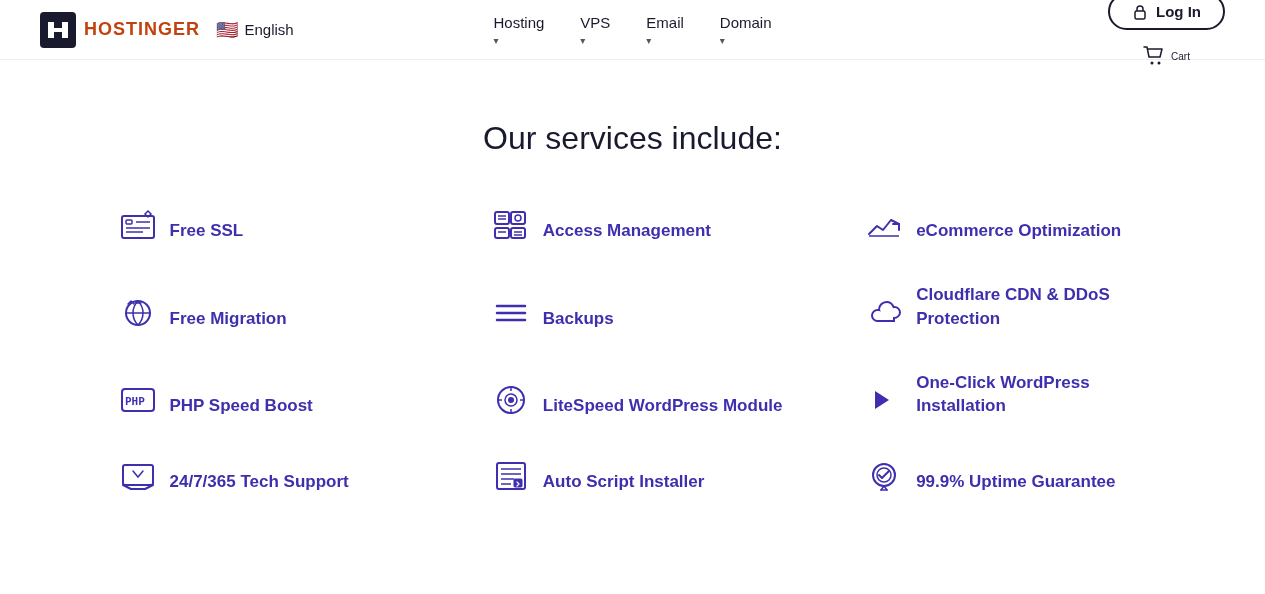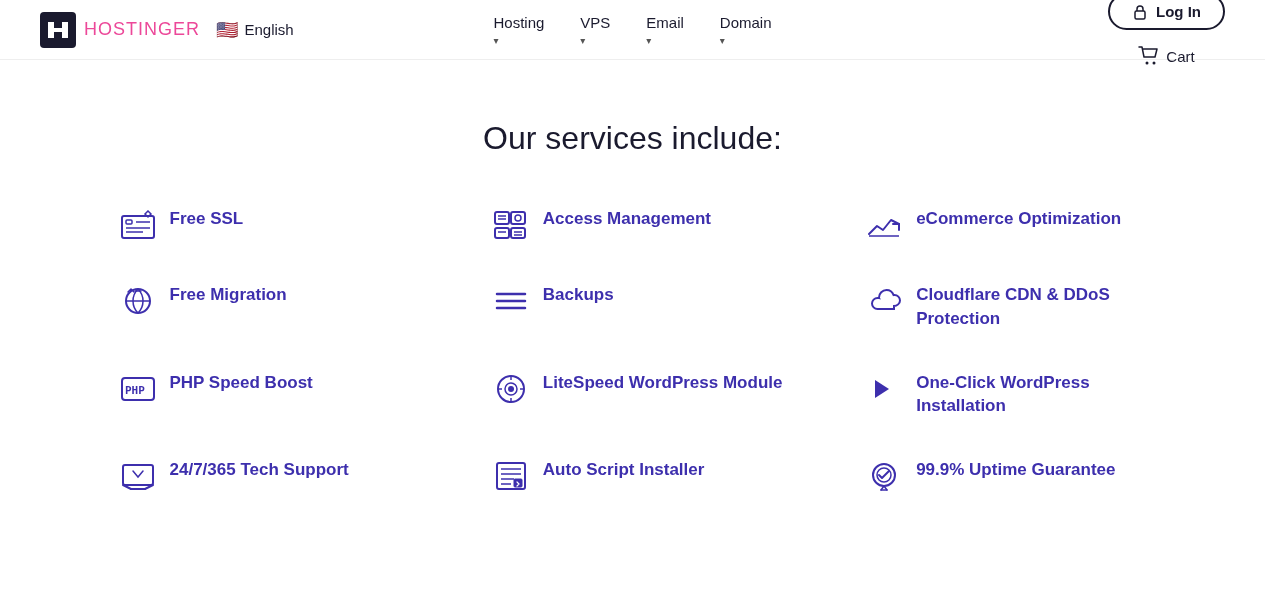--- a/index.html
+++ b/index.html
@@ -25,22 +25,22 @@
       align-items: center;
       gap: 8px;
       text-decoration: none;
     }
     .logo-icon {
       width: 36px;
       height: 36px;
     }
     .logo-text {
       font-size: 18px;
-      font-weight: 400;
-      color: #ec4899;
+      font-weight: 700;
+      color: #c2410c;
       letter-spacing: 1px;
       text-transform: uppercase;
     }
     .lang-selector {
       display: flex;
       align-items: center;
       gap: 6px;
       font-size: 15px;
       color: #1a1a2e;
       cursor: pointer;
@@ -88,21 +88,21 @@
       font-size: 15px;
       font-weight: 600;
       color: #1a1a2e;
       cursor: pointer;
       background: #fff;
     }
     .cart-btn {
       display: flex;
       align-items: center;
       gap: 6px;
-      font-size: 15px;
+      font-size: 10px;
       font-weight: 500;
       color: #1a1a2e;
       cursor: pointer;
     }
 
     
     main {
       padding: 60px 80px 40px;
     }
     .section-title {
@@ -114,21 +114,21 @@
     }
     .services-grid {
       display: grid;
       grid-template-columns: repeat(3, 1fr);
       gap: 40px 20px;
       max-width: 1100px;
       margin: 0 auto;
     }
     .service-item {
       display: flex;
-      align-items: flex-start;
+      align-items: flex-end;
       gap: 14px;
     }
     .service-icon {
       width: 36px;
       height: 36px;
       flex-shrink: 0;
       display: flex;
       align-items: center;
       justify-content: center;
       color: #3d2fad;

